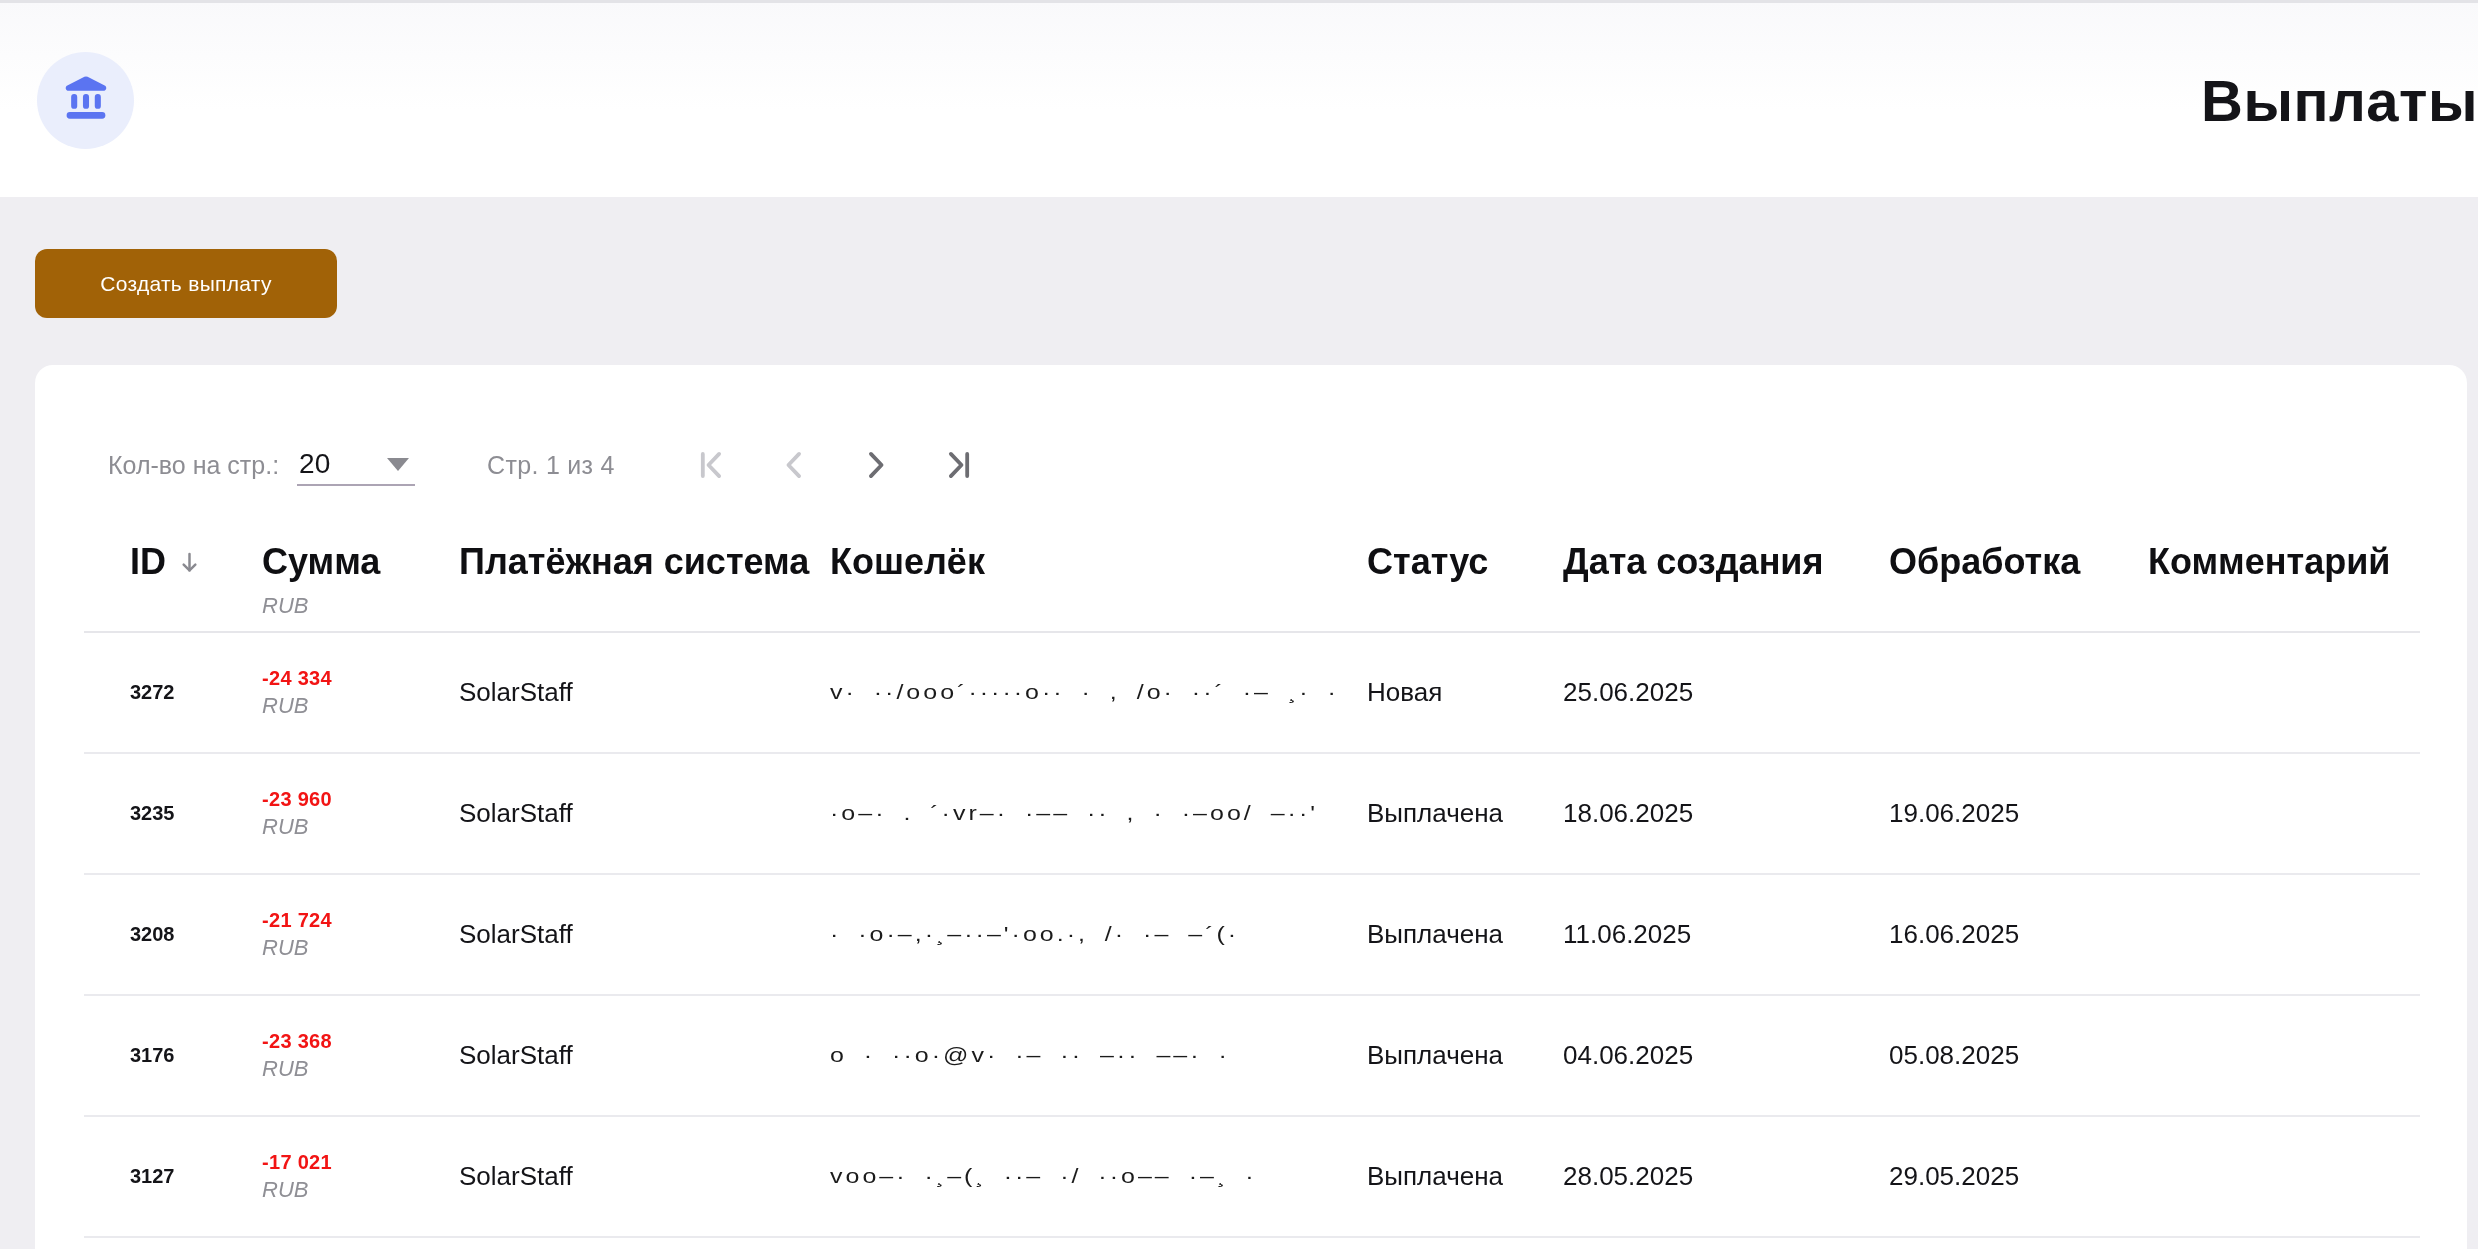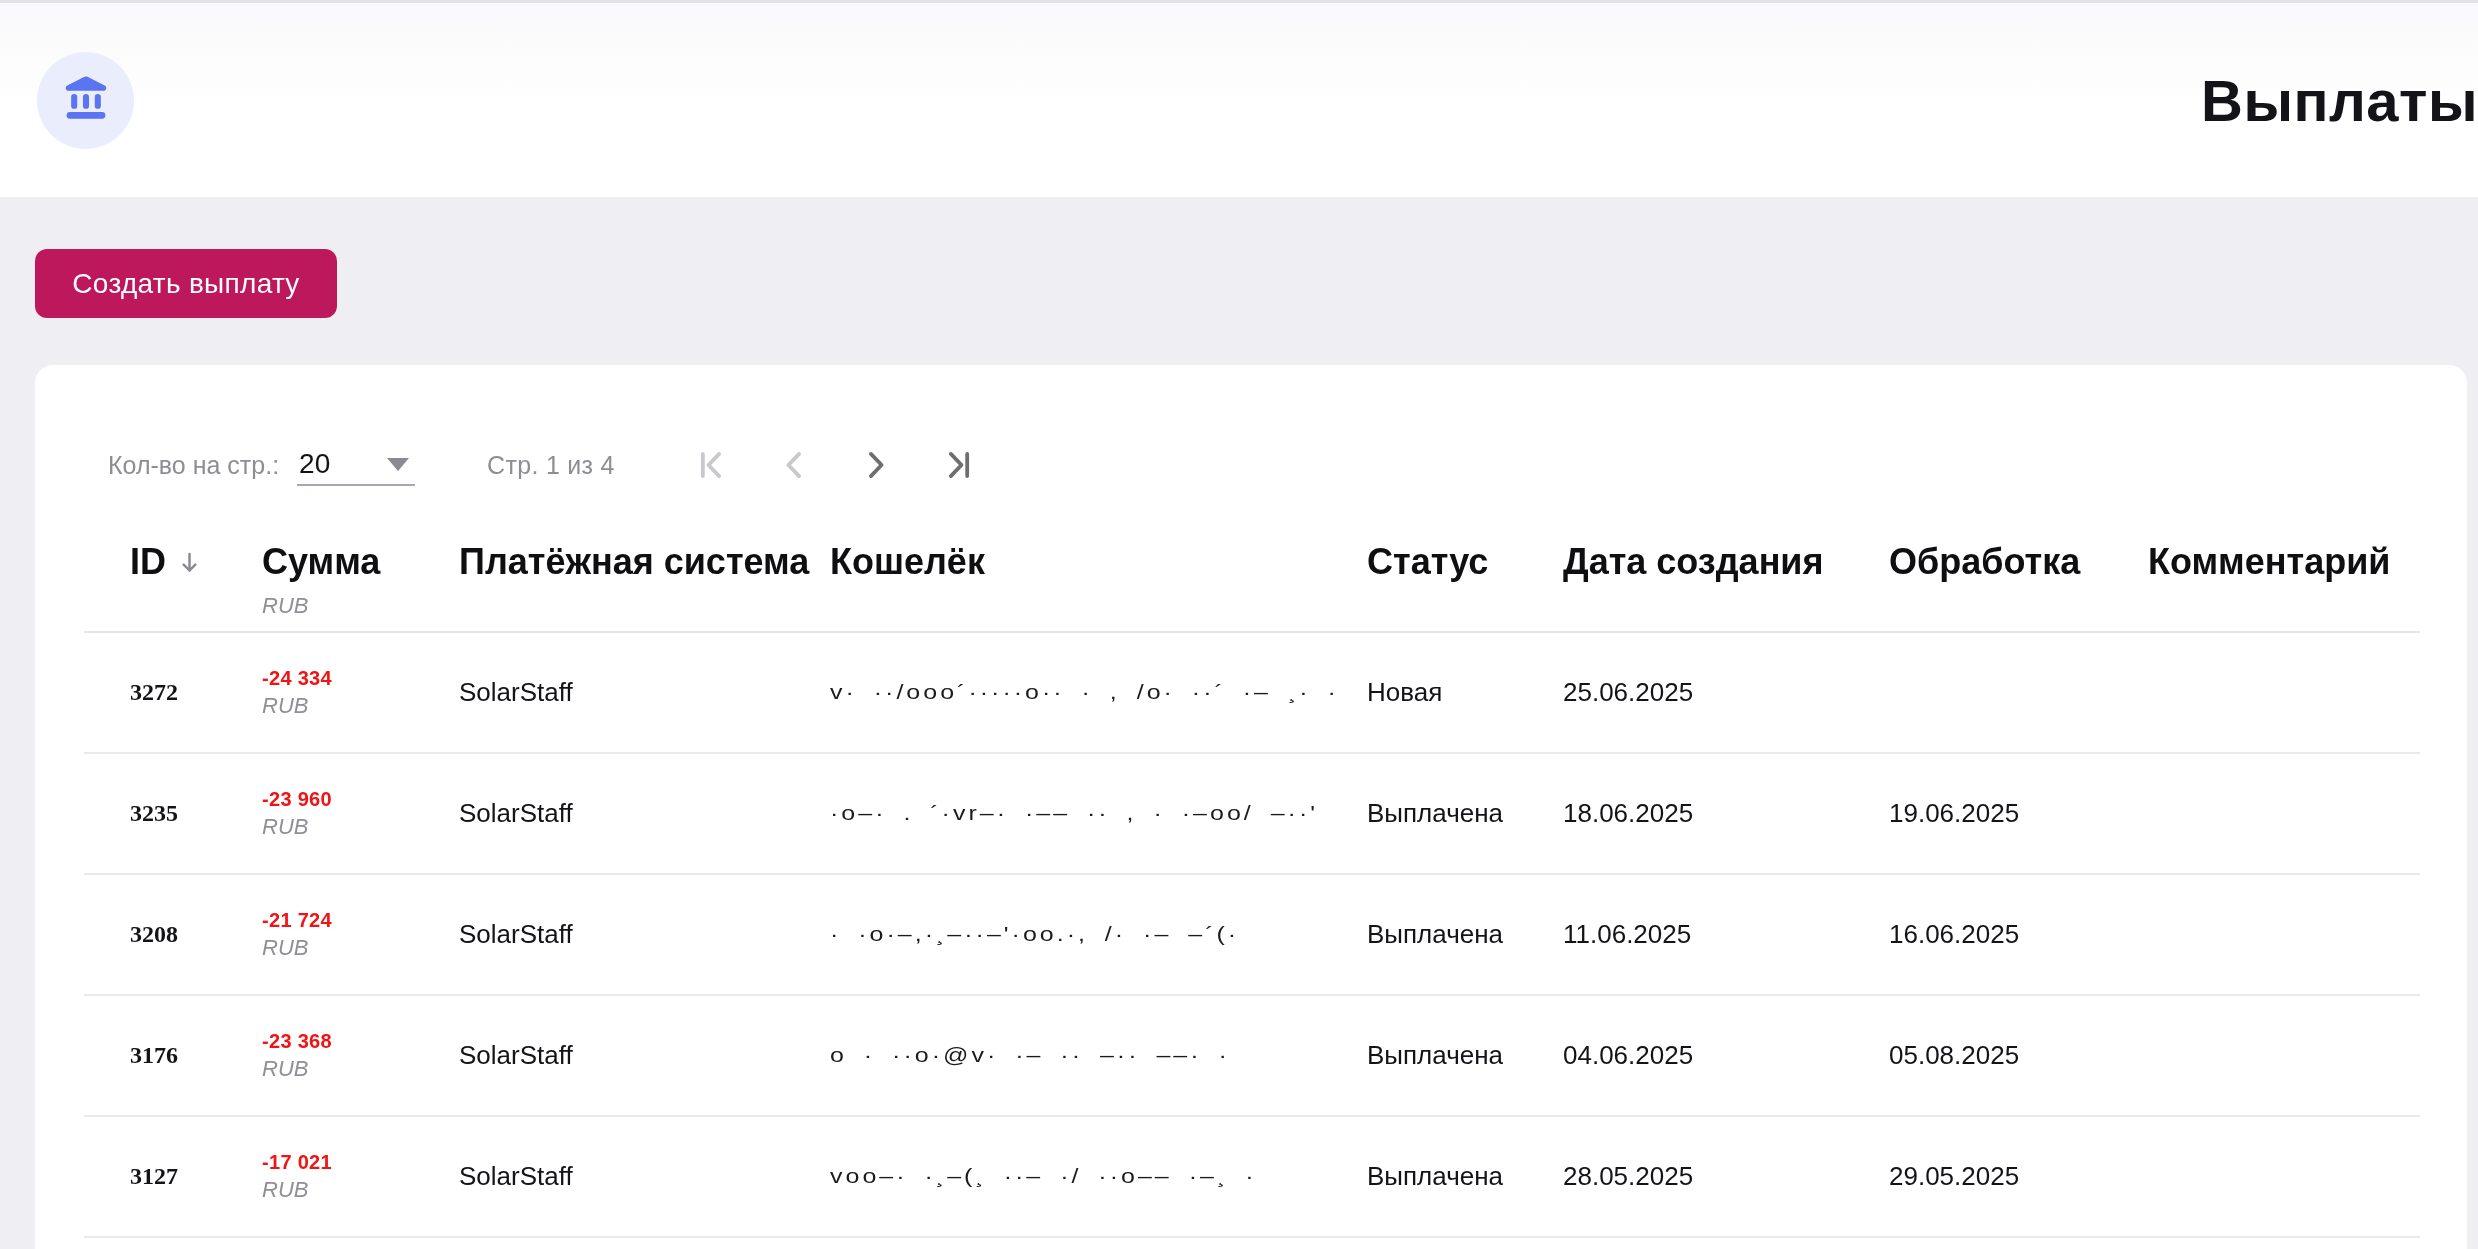--- a/index.html
+++ b/index.html
@@ -11,22 +11,22 @@
   .app-header { height:194px; background:linear-gradient(180deg,#F9F9FB 0%,#FFFFFF 55%);
     display:flex; align-items:center;justify-content:space-between; }
   .icon-circle { width:97px; height:97px; border-radius:50%; background:#EAEEFC;
     margin-left:37px; display:flex; align-items:center; justify-content:center; }
   .icon-circle svg { width:54px; height:54px; }
   .page-title { margin-left:38px; font-size:58px; font-weight:600; color:#141418; letter-spacing:.5px; }
 
   .content { position:relative; height:1052px; background:#EFEEF2; }
 
   .create-btn { display:block; margin:52px 0 0 35px; width:302px; height:69px;
-    background:#be185d; border:none; border-radius:12px; color:#FFFFFF;
-    font-size:28px; font-weight:500; font-family:inherit; cursor:pointer; letter-spacing:.3px; }
+    background:#a16207; border:none; border-radius:12px; color:#FFFFFF;
+    font-size:21px; font-weight:500; font-family:inherit; cursor:pointer; letter-spacing:.3px; }
 
   .card { margin:47px 0 0 35px; width:2432px; height:960px; background:#FFFFFF;
     border-radius:18px 18px 0 0; overflow:hidden; }
 
   
   .toolbar { display:flex; align-items:center; padding:80px 0 0 73px; height:120px; }
   .perpage-label { font-size:25px; color:#8D8D93; }
   .perpage-select { margin-left:18px; width:118px; height:42px; border-bottom:2px solid #ACA4B4;
     display:flex; align-items:center; justify-content:space-between; cursor:pointer;gap:23px; }
   .perpage-value { font-size:28px; color:#141418; padding-left:2px; }
@@ -48,21 +48,21 @@
   .head-row { border-bottom:2px solid #E6E6EA; min-height:114px; }
   .head-cell { display:flex; flex-direction:column; padding-top:22px; }
   .head-label { font-size:36px; font-weight:700; color:#0F0F12; display:flex; align-items:center; }
   .head-sub { font-size:22px; font-style:italic; color:#8F8F95; margin-top:10px; }
   .cell-id-pad { padding-left:46px; }
   .sort-icon { margin-left:10px; display:inline-flex; }
   .sort-icon svg { width:27px; height:27px; stroke:#8A8A90; }
 
   .body-row { height:121px; border-bottom:2px solid #EAEAEE; cursor:pointer; }
   .cell { display:flex; align-items:center; font-size:26px; color:#141418; overflow:hidden; }
-  .cell-id { font-weight:700; font-size:24px;font-family:Liberation Serif, serif; }
+  .cell-id { font-weight:700; font-size:20px; }
   .cell-amount { flex-direction:column; align-items:flex-start; justify-content:center; }
   .amount-val { font-size:20px; font-weight:700; color:#F21414; letter-spacing:.3px; }
   .amount-cur { font-size:22px; font-style:italic; color:#8F8F95; margin-top:3px; }
   .wallet-redacted { font-size:25px; color:#1B1B1B; letter-spacing:3px; word-spacing:7px;
     filter:blur(0.6px); transform:scaleY(.8); white-space:nowrap; }
 </style>
 </head>
 <body>
 
 <div class="top-hairline"></div>

